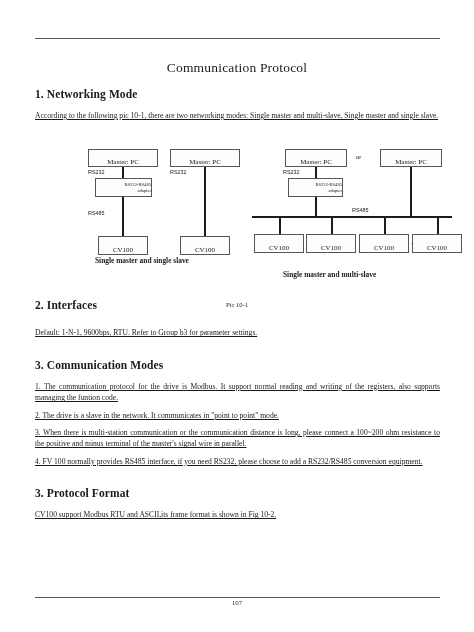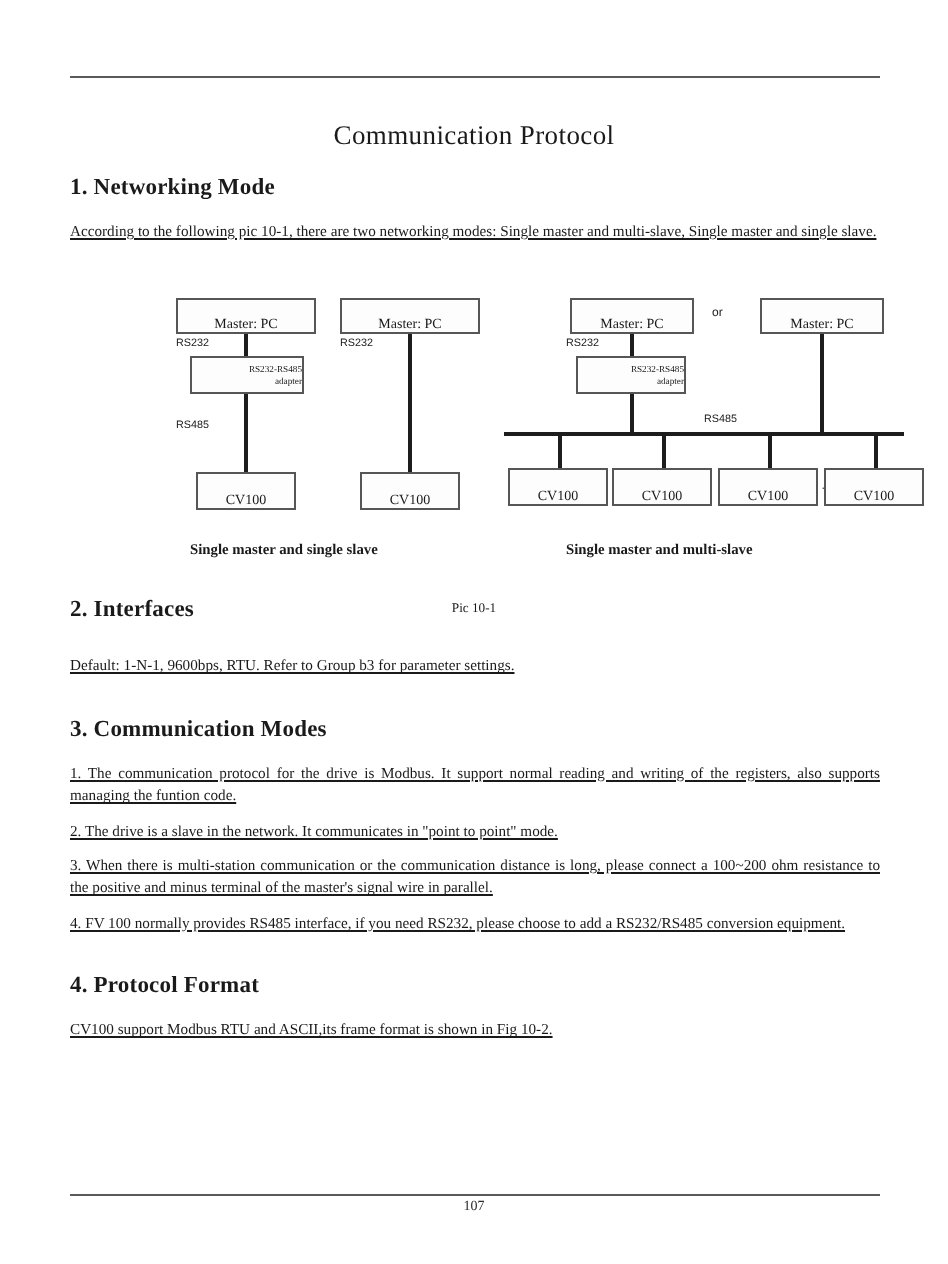--- a/index.html
+++ b/index.html
@@ -185,21 +185,21 @@
     <p class="para">1. The communication protocol for the drive is Modbus. It support normal reading and writing of the registers, also supports managing the funtion code.</p>
     <div class="sp-6"></div>
     <p class="para">2. The drive is a slave in the network. It communicates in "point to point" mode.</p>
     <div class="sp-6"></div>
     <p class="para">3. When there is multi-station communication or the communication distance is long, please connect a 100~200 ohm resistance to the positive and minus terminal of the master's signal wire in parallel.</p>
     <div class="sp-6"></div>
     <p class="para">4. FV 100 normally provides RS485 interface, if you need RS232, please choose to add a RS232/RS485 conversion equipment.</p>
 
     <div class="sp-20"></div>
 
-    <h2 class="section">4. Protocol Format</h2>
+    <h2 class="section">3. Protocol Format</h2>
     <div class="sp-10"></div>
     <p class="para">CV100 support Modbus RTU and ASCII,its frame format is shown in Fig 10-2.</p>
 
   </div>
 
   <div class="figure">
 
     <div class="box" style="left:88px; top:9px; width:70px; height:18px;">
       <span>Master: PC</span>
     </div>
@@ -220,21 +220,21 @@
 
     <div class="box" style="left:170px; top:9px; width:70px; height:18px;">
       <span>Master: PC</span>
     </div>
     <div class="wire v" style="left:204px; top:27px; height:69px;"></div>
     <span class="wlabel" style="left:170px; top:29px;">RS232</span>
     <div class="box" style="left:180px; top:96px; width:50px; height:19px;">
       <span>CV100</span>
     </div>
 
-    <div class="fig-caption" style="left:95px; top:130px;">Single master and single slave</div>
+    <div class="fig-caption" style="left:95px; top:116px;">Single master and single slave</div>
 
     <div class="box" style="left:285px; top:9px; width:62px; height:18px;">
       <span>Master: PC</span>
     </div>
     <div class="wire v" style="left:315px; top:27px; height:11px;"></div>
     <span class="wlabel" style="left:283px; top:29px;">RS232</span>
 
     <div class="box small-label" style="left:288px; top:38px; width:55px; height:19px;">
       <span>RS232-RS485</span>
       <span>adapter</span>

